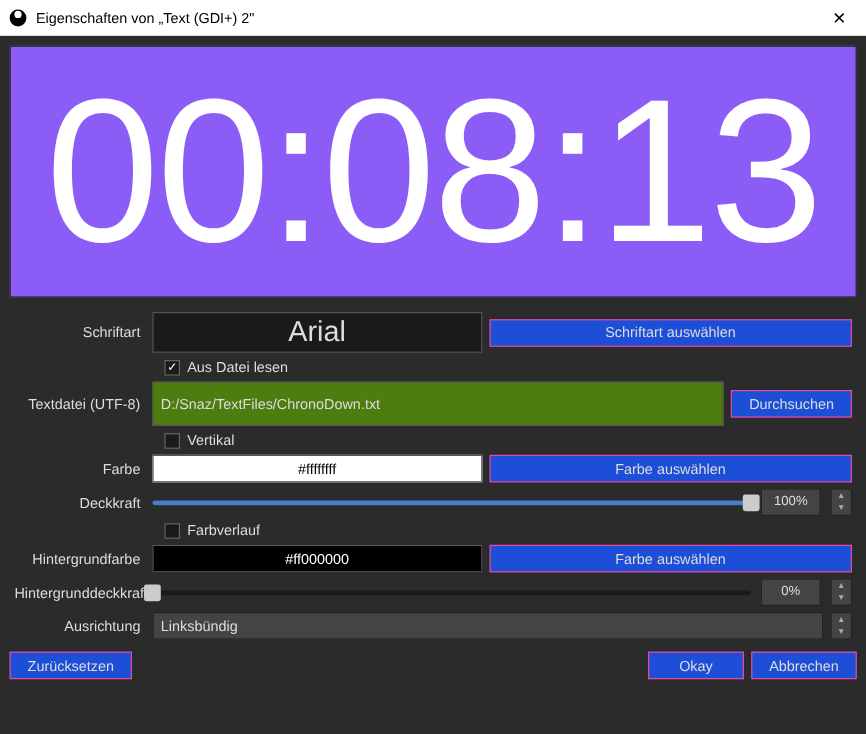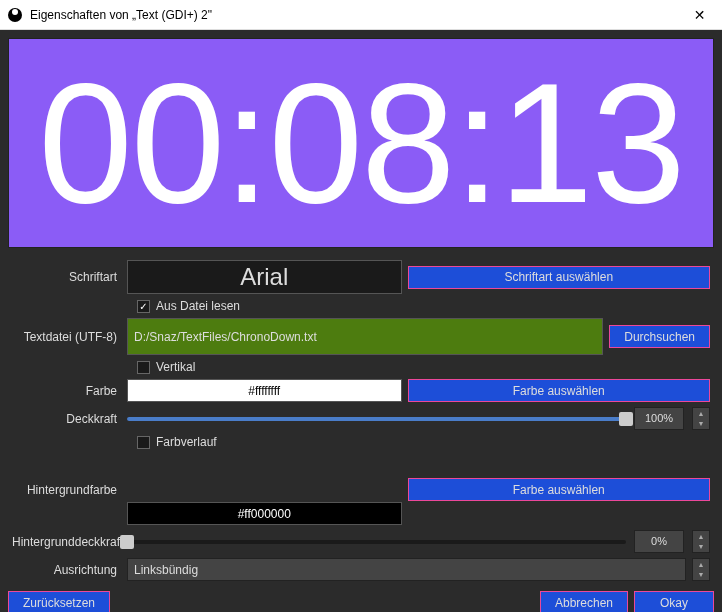--- a/index.html
+++ b/index.html
@@ -30,21 +30,21 @@
 .chk { width: 13px; height: 13px; background: #1a1a1a; border: 1px solid #666; display: flex; align-items: center; justify-content: center; font-size: 10px; color: #fff; }
 .chk.checked::after { content: '✓'; }
 
 .text-input { flex: 1; background: #4d7c0f; border: 1px solid #555; color: #ddd; height: 37px; padding: 0 6px; font-size: 12px; }
 .select { flex: 1; background: #444; border: 1px solid #222; color: #ddd; height: 23px; padding: 0 6px; font-size: 12px; display: flex; align-items: center; position: relative; }
 .spinner { width: 18px; height: 23px; background: #444; border: 1px solid #222; display: flex; flex-direction: column; }
 .spinner div { flex:1; display:flex; align-items:center; justify-content:center; font-size:7px; color:#aaa; }
 
 .color-display { flex: 1; height: 23px; border: 1px solid #555; display: flex; align-items: center; justify-content: center; font-size: 12px; }
 .color-white { background: #fff; color: #000; }
-.color-black { background: #000; color: #fff; margin-top: 48px; }
+.color-black { background: #000; color: #fff; }
 
 .slider-row { display: flex; align-items: center; gap: 8px; }
 .slider-track { flex: 1; height: 4px; background: #1a1a1a; position: relative; border-radius: 2px; }
 .slider-fill { height: 100%; background: #4a7dc9; border-radius: 2px; }
 .slider-thumb { position: absolute; top: -5px; width: 14px; height: 14px; background: #ccc; border-radius: 2px; margin-left: -7px; }
 .slider-value { width: 50px; text-align: center; background: #444; border: 1px solid #222; height: 23px; line-height: 21px; color: #ddd; font-size: 11px; }
 
 .footer { display: flex; margin-top: 10px; gap: 6px; }
 .footer .spacer { flex: 1; }
 </style>
@@ -154,17 +154,17 @@
             <div>▼</div>
           </div>
       </div>
     </div>
 
   </div>
 
   <div class="footer">
     <div class="btn small">Zurücksetzen</div>
     <div class="spacer"></div>
+    <div class="btn small">Okay</div>
     <div class="btn small">Abbrechen</div>
-    <div class="btn small">Okay</div>
   </div>
 
 </div>
 
 </body></html>

